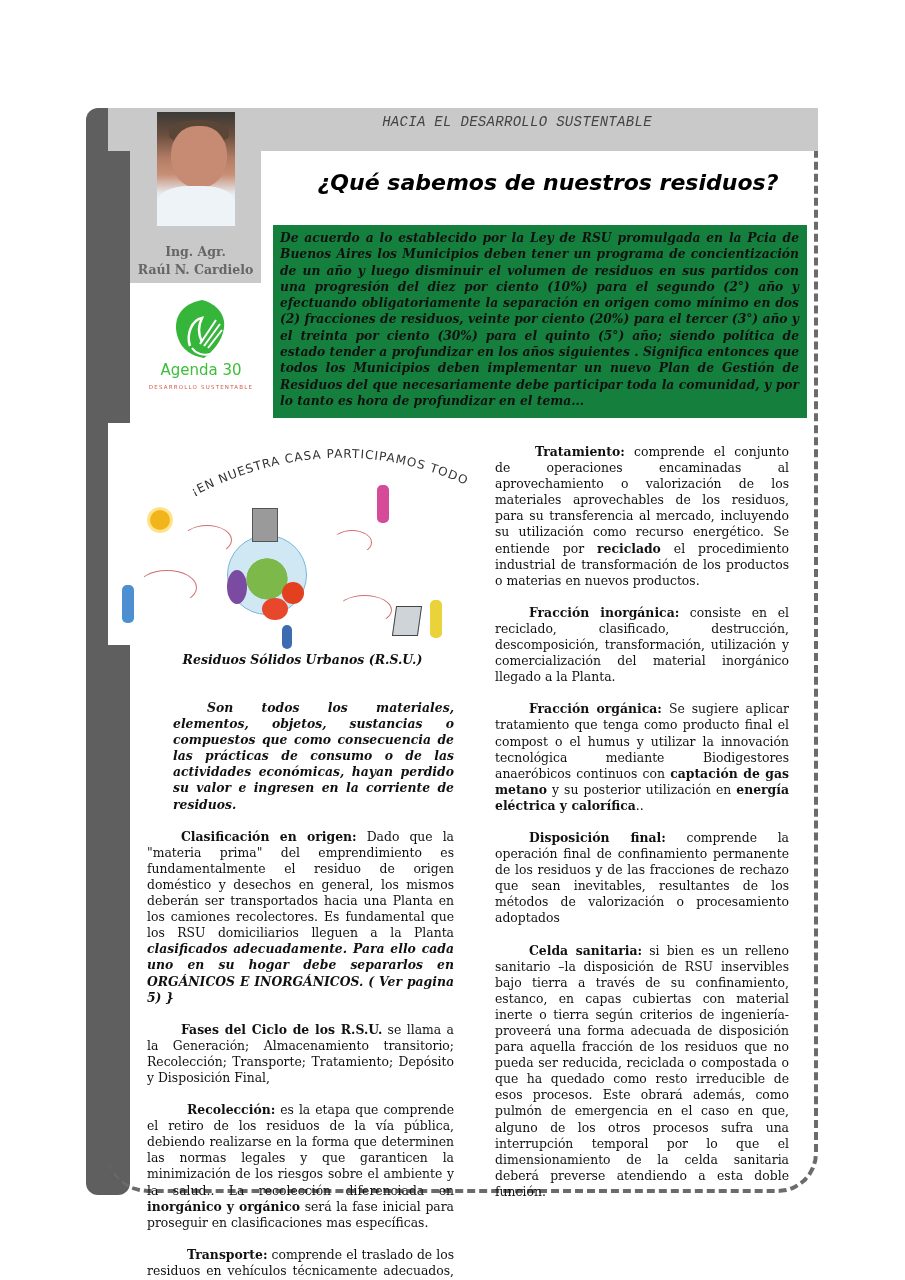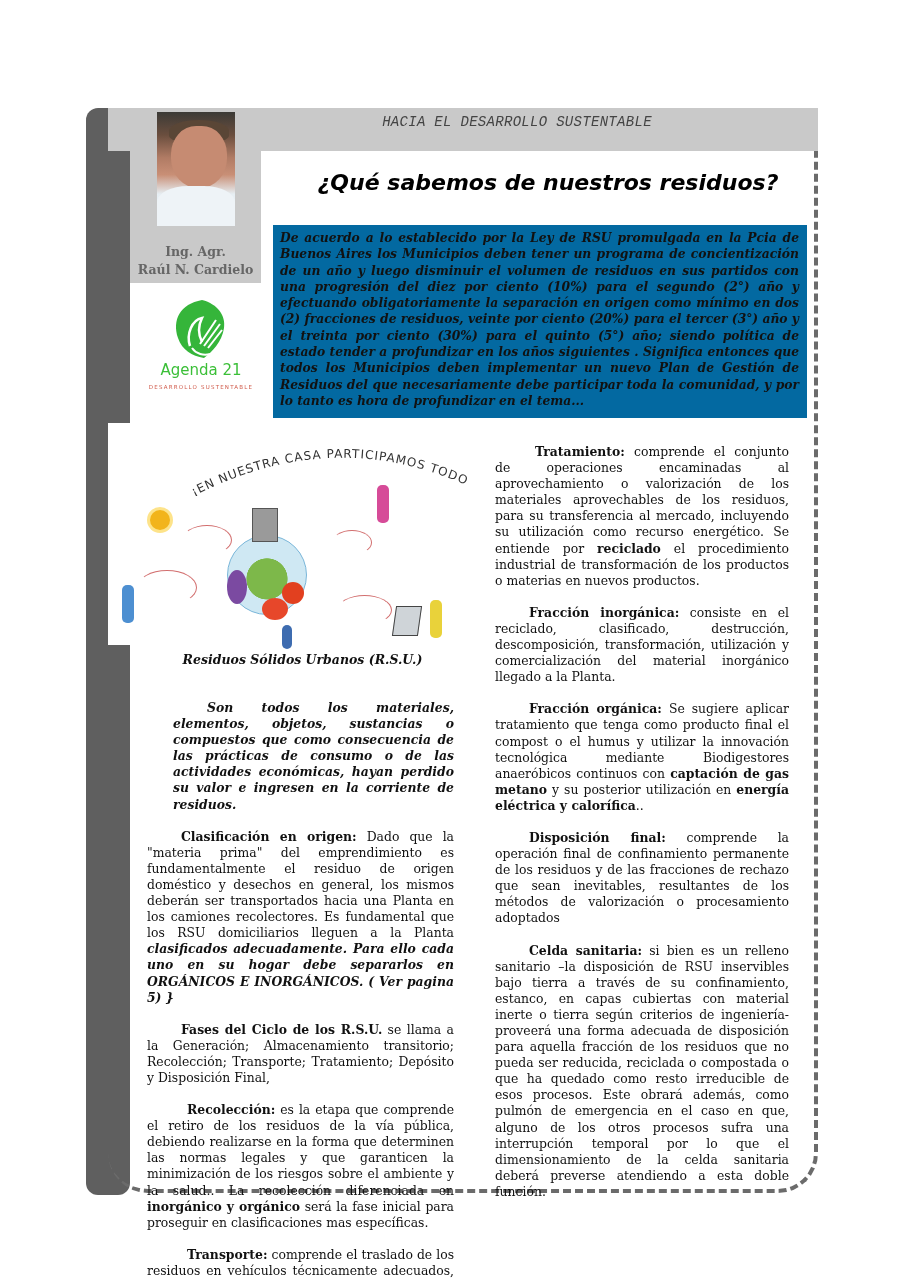--- a/index.html
+++ b/index.html
@@ -58,21 +58,21 @@
   .white-card { position: absolute; left: 262px; top: 151px; width: 552px; height: 270px; background: #fff; }
 
   .article-title {
     position: absolute; left: 262px; top: 170px; width: 552px; text-align: center;
     font-family: "DejaVu Sans", sans-serif; font-weight: bold; font-style: italic;
     font-size: 22px; color: #000; padding-left: 20px;
   }
 
   .lead-box {
     position: absolute; left: 273px; top: 225px; width: 534px; height: 193px;
-    background: #0369a1; padding: 5px 8px 4px 7px;
+    background: #15803d; padding: 5px 8px 4px 7px;
     font-family: "DejaVu Serif", serif; font-weight: bold; font-style: italic;
     font-size: 12.3px; line-height: 16.3px; text-align: justify; color: #111;
   }
 
   
   .illustration { position: absolute; left: 112px; top: 430px; width: 355px; height: 215px; }
   .illustration .banner {
     position: absolute; left: 72px; top: 6px; width: 290px; height: 60px;
     font-family: "DejaVu Sans", sans-serif; font-size: 12px; color: #333; letter-spacing: 1px;
   }
@@ -133,21 +133,21 @@
   <div>Raúl  N. Cardielo</div>
 </div>
 
 <div class="logo">
   <svg width="122" height="64" viewBox="0 0 122 64">
     <path d="M62 2 C40 6 32 22 38 40 C42 52 52 58 64 60 C72 54 82 44 84 30 C86 18 78 6 62 2 Z" fill="#35b53a"></path>
     <path d="M50 48 C46 36 52 22 62 20 C58 28 58 36 62 44" fill="none" stroke="#fff" stroke-width="2.5"></path>
     <path d="M60 46 L76 22 M64 48 L80 26 M68 50 L82 32" stroke="#fff" stroke-width="2"></path>
     <path d="M52 50 C56 56 64 58 70 56" fill="none" stroke="#fff" stroke-width="2"></path>
   </svg>
-  <div class="wordmark">Agenda 21</div>
+  <div class="wordmark">Agenda 30</div>
   <div class="sub">DESARROLLO SUSTENTABLE</div>
 </div>
 
 <div class="white-card"></div>
 <h1 class="article-title">¿Qué sabemos de nuestros residuos?</h1>
 
 <div class="lead-box">De acuerdo a lo establecido por la Ley de RSU promulgada en la Pcia de Buenos Aires los Municipios deben tener un programa de concientización de un año y luego  disminuir el volumen de residuos en sus partidos con una progresión del diez por ciento (10%) para el segundo (2°) año y efectuando obligatoriamente la separación en origen como mínimo en dos (2) fracciones de residuos, veinte por ciento (20%) para el tercer (3°) año y el treinta por ciento (30%) para el quinto (5°) año; siendo política de estado tender a profundizar en los años siguientes . Significa entonces que todos los Municipios deben implementar un nuevo Plan de Gestión de Residuos del que necesariamente debe participar toda la comunidad, y por lo tanto es hora de profundizar en el tema...</div>
 
 <div class="illustration">
   <svg class="banner" width="290" height="60" viewBox="0 0 290 60">

